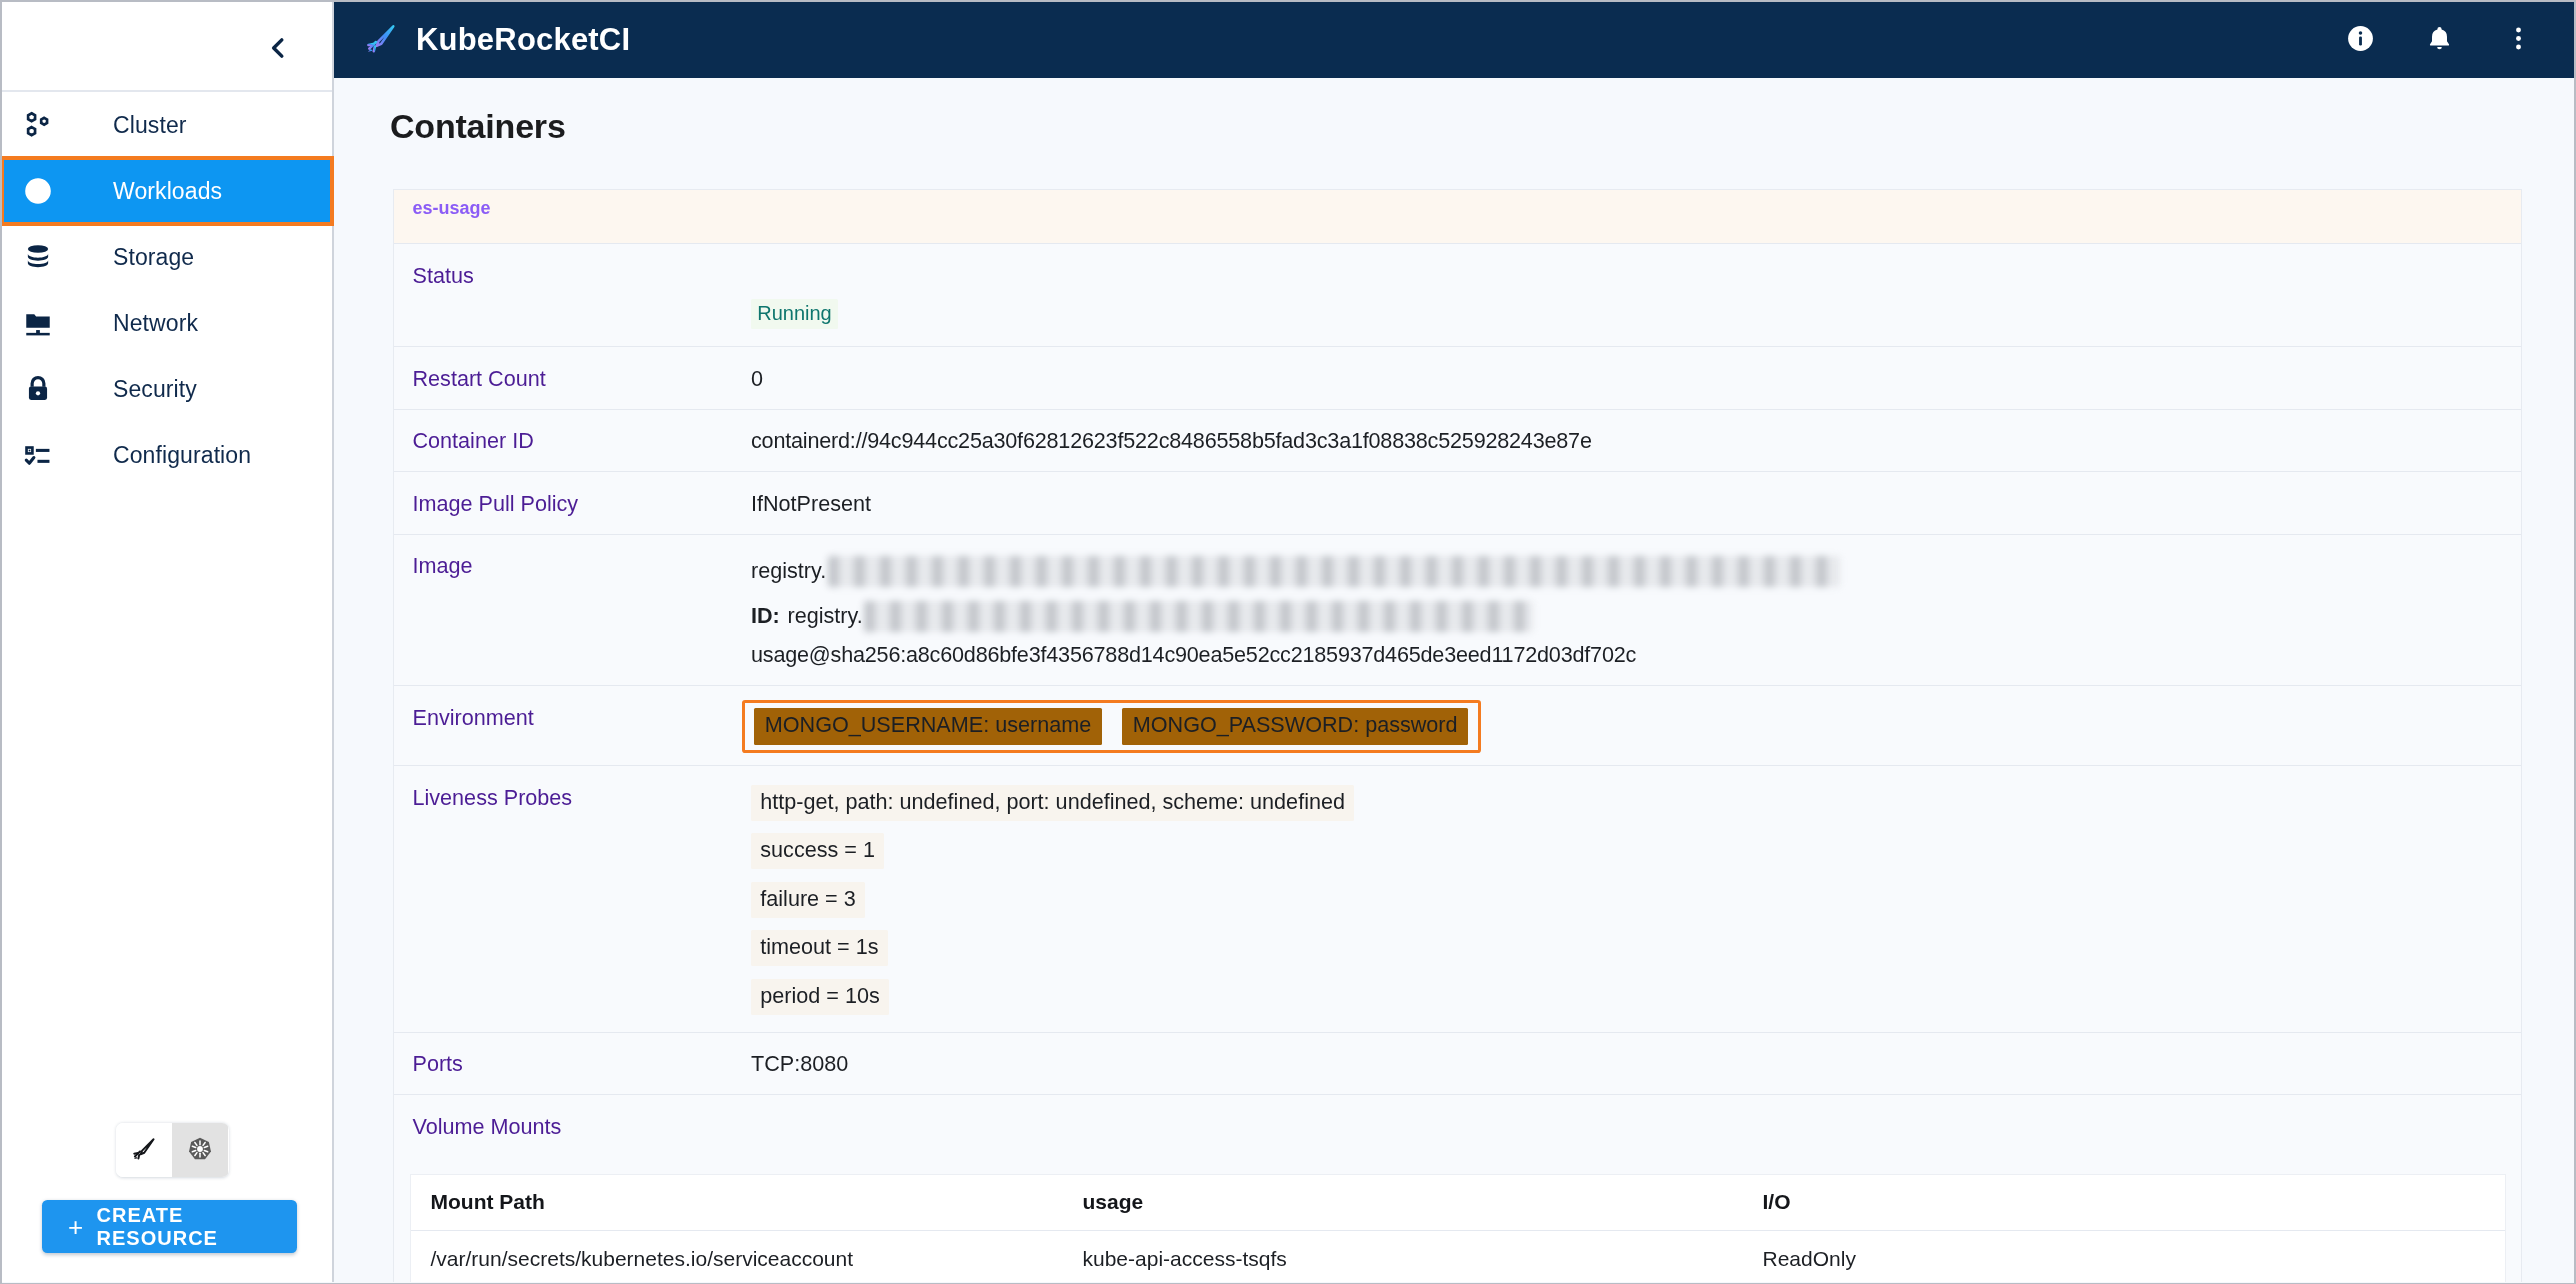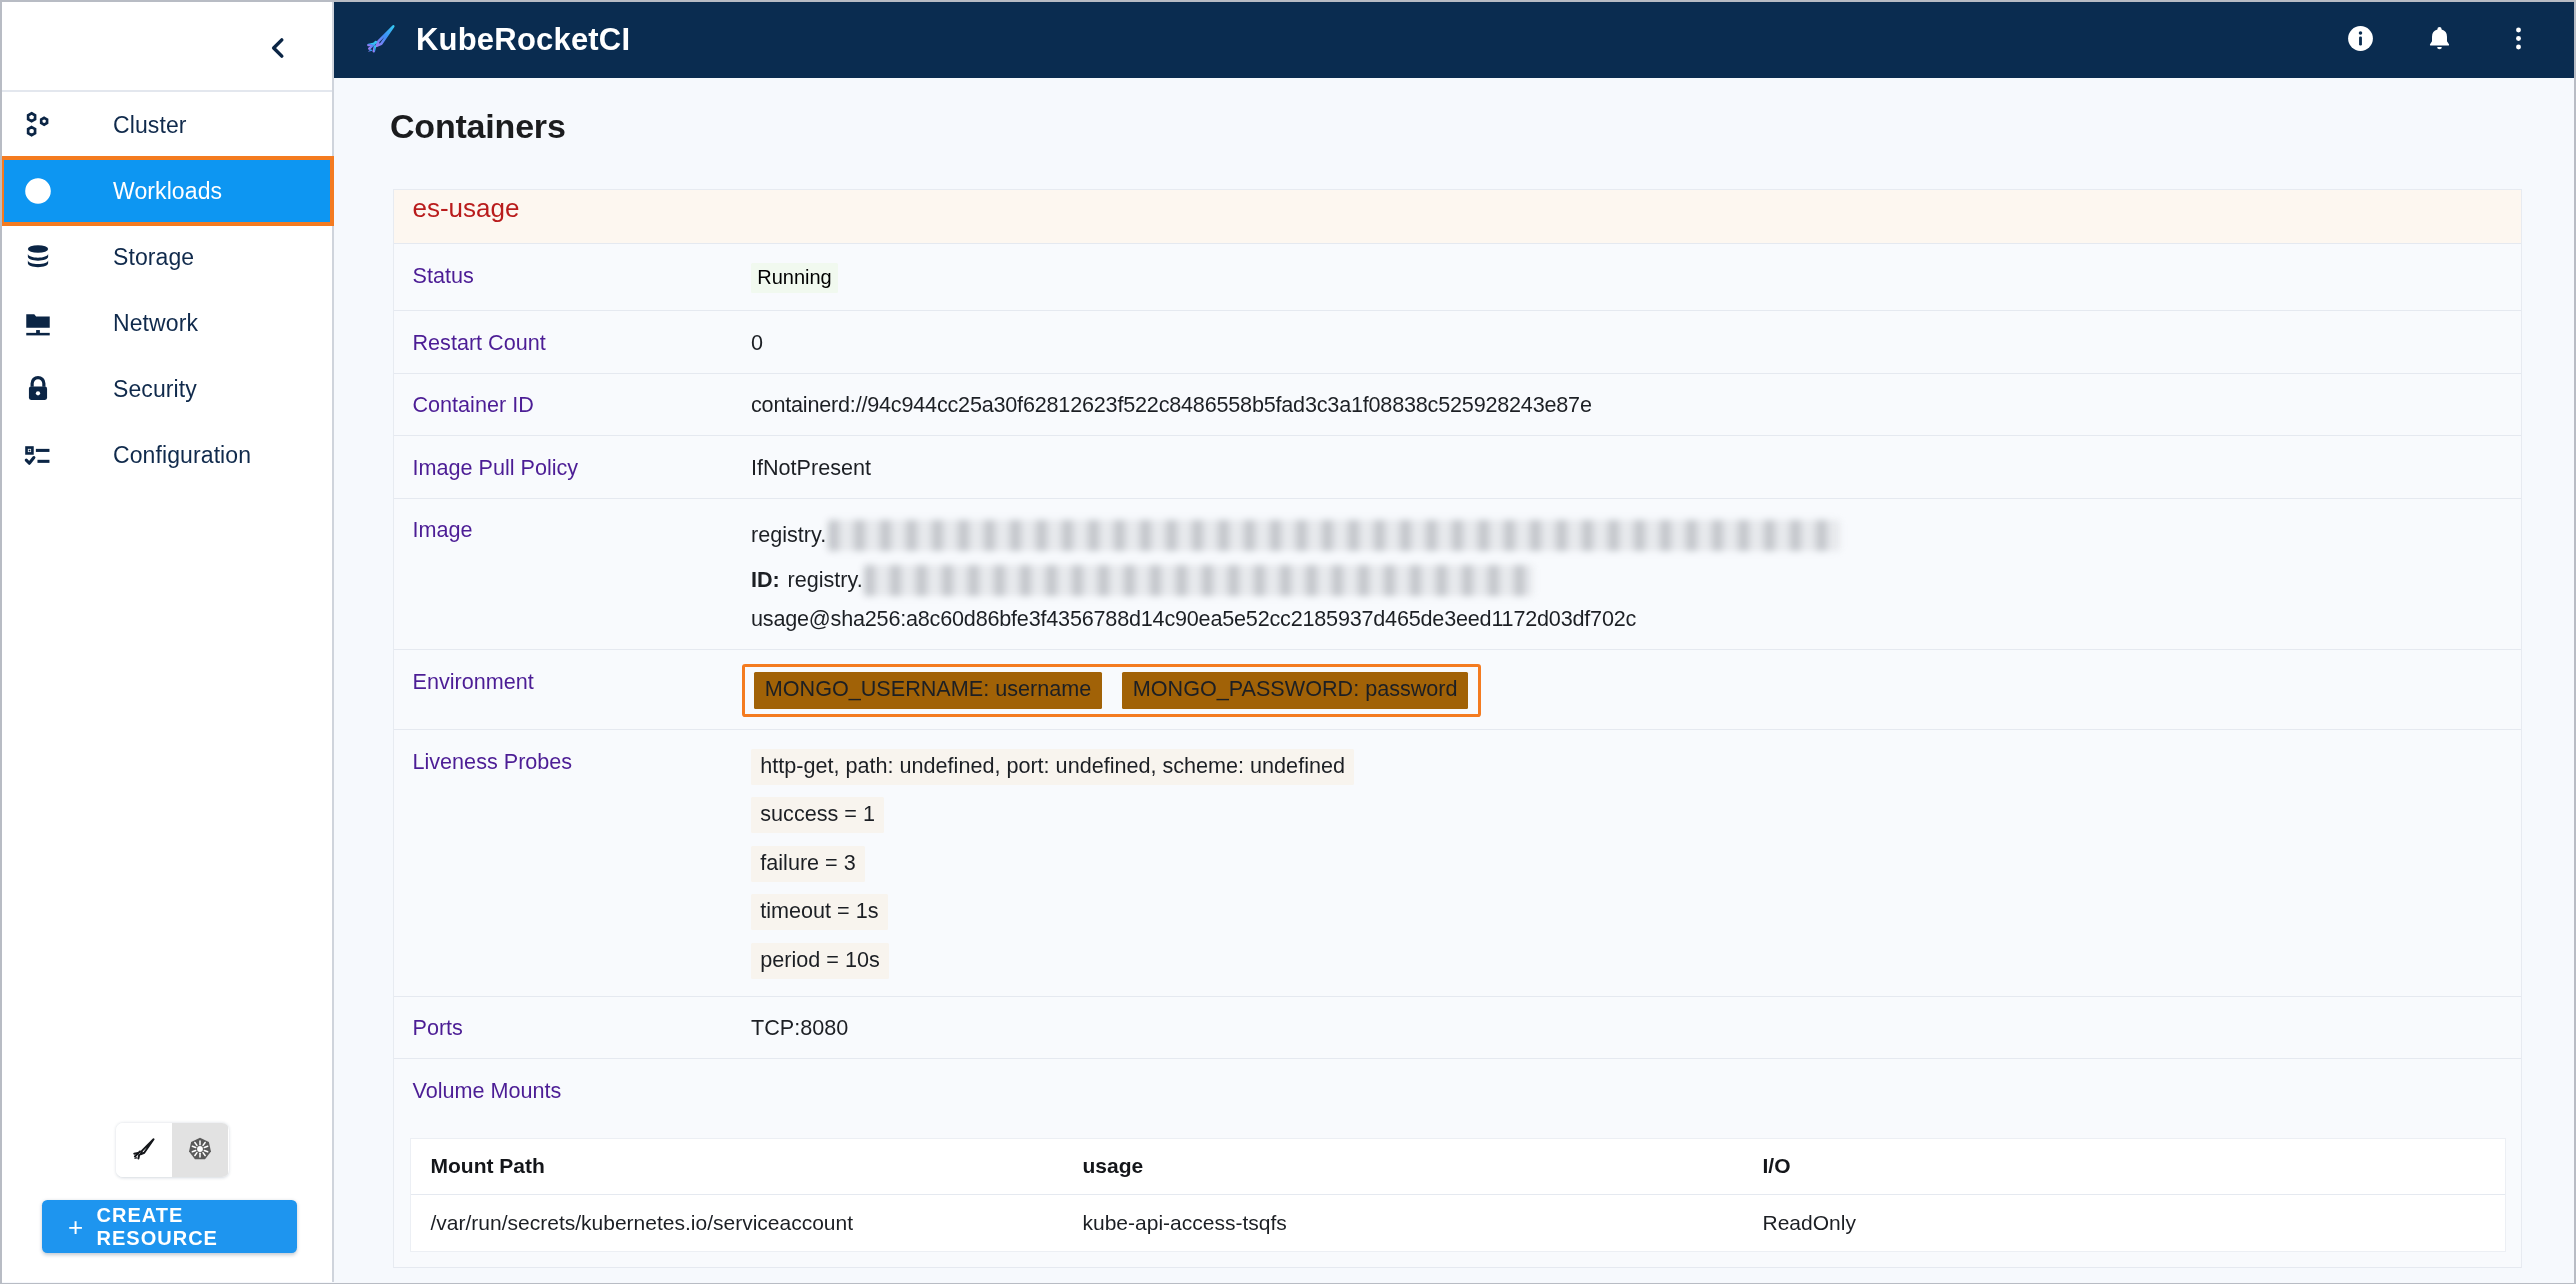--- a/index.html
+++ b/index.html
@@ -159,43 +159,44 @@
     display: flex;
     border-bottom: 0.8px solid #e5e9f0;
     min-height: 57px;
   }
   .crow.name-row {
     background: #fdf7f0;
     min-height: 54px;
     align-items: center;
   }
   .crow.name-row .ckey {
-    font-size: 26px; font-weight: 400; color: #b91c1c;
+    font-size: 18px; font-weight: 700; color: #8b5cf6;
     padding-top: 0;
   }
   .ckey {
     width: 357px; min-width: 357px;
     font-size: 21.6px;
     color: #4c1d95;
     padding: 18.5px 0 17px 18.5px;
   }
   .cval {
     flex: 1;
     font-size: 21.6px;
     color: #1c1f24;
     padding: 18.5px 0 17px 0;
   }
 
   .badge-running {
     display: inline-block;
     background: #f1f9ef;
-    color: #000000;
+    color: #0f766e;
     font-size: 20px;
     padding: 3.1px 6.2px 4.6px 6.2px;
     border-radius: 1.5px;
+    margin-top: 36px;
   }
   .mono-val { font-size: 21.6px; color: #1c1f24; letter-spacing: -0.2px; }
 
   
   .img-line { display: flex; align-items: center; min-height: 36px; }
   .img-line + .img-line { margin-top: 9.3px; }
   .img-text { font-size: 21.6px; color: #1c1f24; }
   .img-text b { font-weight: 700; }
   .redact {
     display: inline-block;

